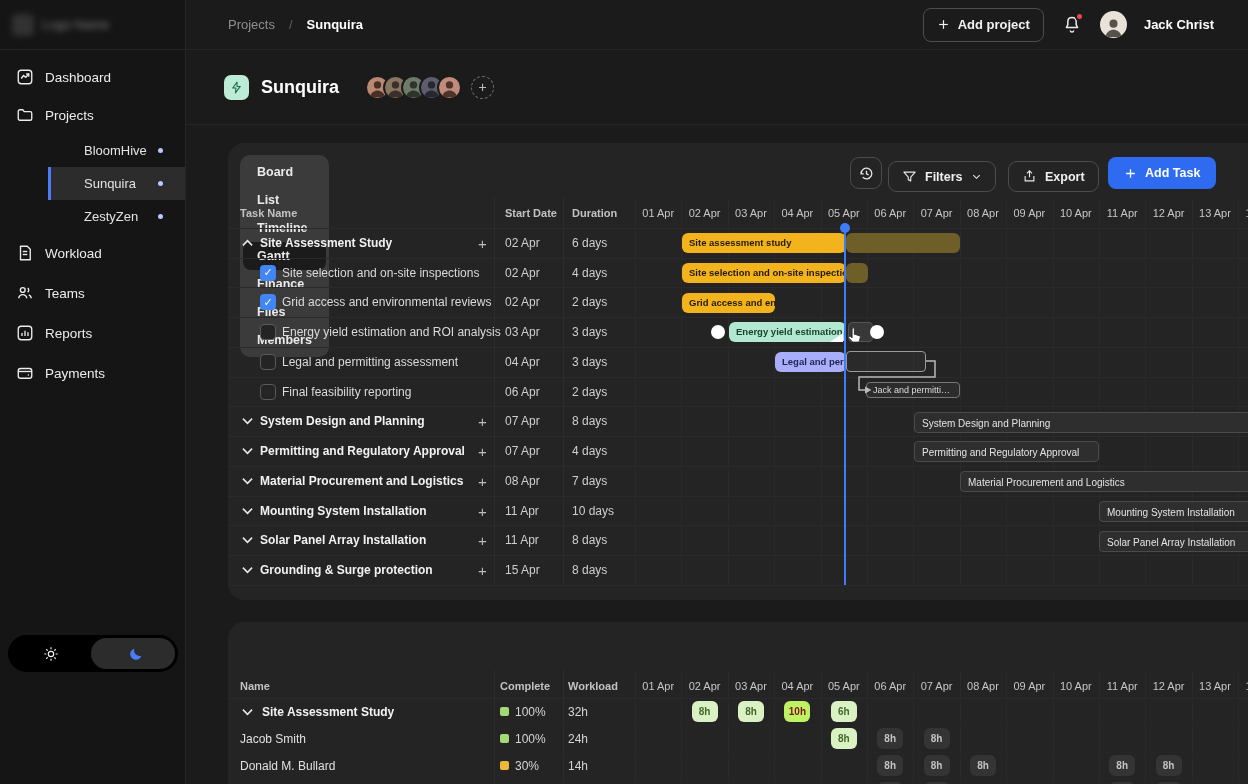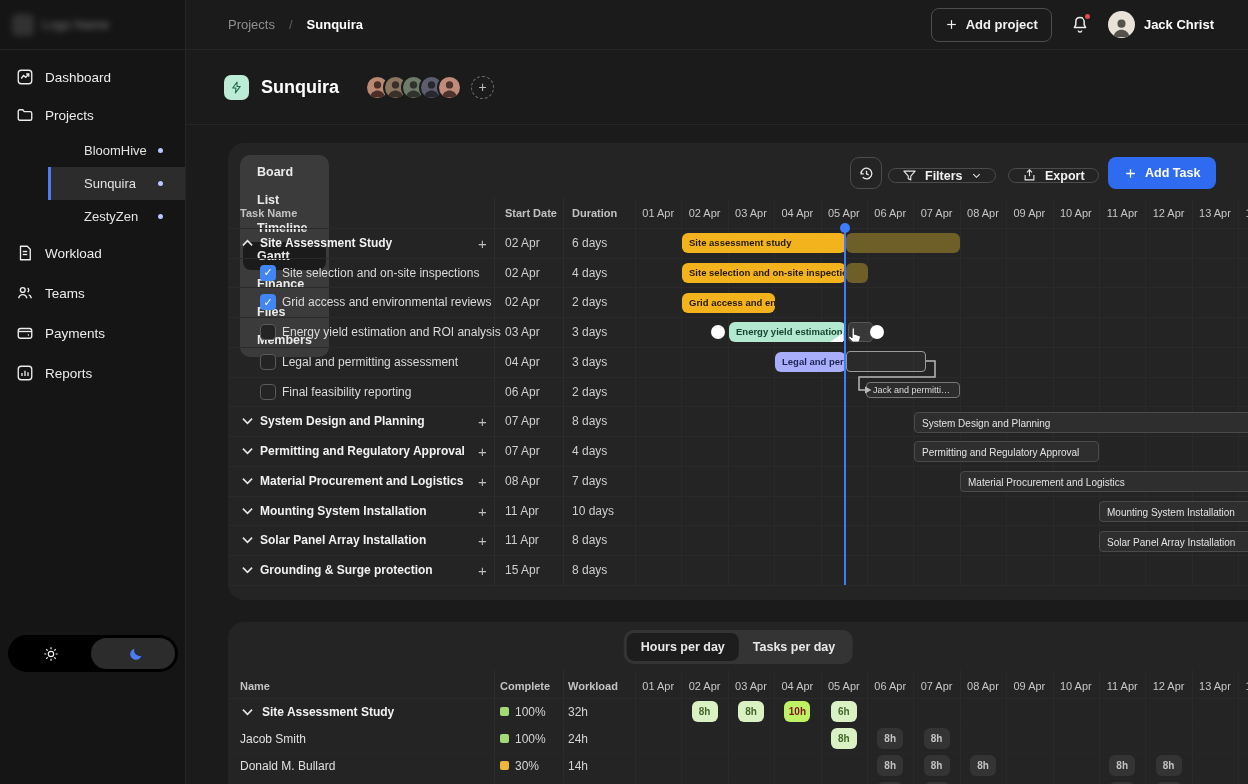--- a/index.html
+++ b/index.html
@@ -40,21 +40,21 @@
   .bc-cur { color:#fff; font-weight:bold; }
   .top-right { margin-left:auto; margin-right:34px; display:flex; align-items:center; gap:18px; }
   .btn-ghost { display:flex; align-items:center; gap:8px; height:34px; padding:0 13px;
                border:1px solid #4d4d4d; border-radius:8px; background:transparent; color:#f0f0f0;
                font-size:13px; font-weight:bold; cursor:pointer; font-family:inherit; }
   .bell-wrap { position:relative; cursor:pointer; display:flex; }
   .bell-dot { position:absolute; top:-3px; right:-2px; width:9px; height:9px; border-radius:50%;
               background:#e5484d; border:2px solid #1b1b1b; }
   .user { display:flex; align-items:center; gap:9px; cursor:pointer; }
   .user-avatar { width:27px; height:27px; border-radius:50%; background:#e8e2d8; overflow:hidden; display:flex; align-items:flex-end; justify-content:center; }
-  .user-name { font-size:13px; font-weight:bold; color:#fff; }
+  .user-name { font-size:13px; font-weight:bold; color:#fff;margin-left:8px; }
 
   .proj-head { height:75px; flex:0 0 75px; border-bottom:1px solid #262626; display:flex; align-items:center; padding-left:38px; }
   .proj-icon { width:25px; height:25px; border-radius:7px; background:#bdecd6; display:flex; align-items:center; justify-content:center; }
   .proj-title { margin-left:12px; font-size:18px; font-weight:bold; color:#fff; }
   .avatars { display:flex; margin-left:26px; }
   .avatar { width:25px; height:25px; border-radius:50%; border:2px solid #1b1b1b; overflow:hidden;
             display:flex; align-items:flex-end; justify-content:center; margin-left:-7px; cursor:pointer; }
   .avatar:first-child { margin-left:0; }
   .add-member { width:23px; height:23px; margin-left:9px; border:1px dashed #6c6c6c; border-radius:50%;
                 color:#bdbdbd; font-size:14px; display:flex; align-items:center; justify-content:center; cursor:pointer; }
@@ -63,21 +63,21 @@
 
   
   .card { position:relative; width:1020px; background:#242424; overflow:hidden; }
   .gantt-card { height:457px; border-radius:16px 0 0 16px; }
   .toolbar-row { position:absolute; top:12px; left:12px; right:0; height:36px; }
   .tabbar { display:inline-flex; background:#3b3b3b; border-radius:10px; padding:3px;flex-direction:column; }
   .tab { padding:7px 14px; font-size:12.5px; font-weight:bold; color:#eaeaea; border-radius:8px; cursor:pointer; white-space:nowrap; }
   .tab.active { background:#1b1b1b; }
   .icon-btn { position:absolute; top:2px; width:32px; height:32px; border:1px solid #4c4c4c; border-radius:9px;
               background:transparent; display:flex; align-items:center; justify-content:center; cursor:pointer; }
-  .tool-btn { position:absolute; top:13px; height:15px; display:flex; align-items:center; gap:8px; padding:0 13px;
+  .tool-btn { position:absolute; top:6px; height:31px; display:flex; align-items:center; gap:8px; padding:0 13px;
               border:1px solid #4c4c4c; border-radius:9px; background:transparent; color:#f0f0f0;
               font-size:12.5px; font-weight:bold; cursor:pointer; font-family:inherit; }
   .btn-primary { position:absolute; top:2px; height:32px; display:flex; align-items:center; gap:8px; padding:0 16px;
                  background:#2e6bf0; border:none; border-radius:8px; color:#fff; font-size:12.5px; font-weight:bold;
                  cursor:pointer; font-family:inherit; }
 
   .col-label { position:absolute; top:64px; font-size:11px; font-weight:bold; color:#c2c2c2; }
   .date-label { position:absolute; top:64px; width:46.4px; text-align:center; font-size:11px; color:#c6c6c6; white-space:nowrap; }
   .vsep { position:absolute; top:54px; bottom:15px; width:1px; background:#2c2c2c; }
   .vgrid { position:absolute; left:407px; right:0; top:56px; height:386px;
@@ -197,34 +197,34 @@
           <svg width="18" height="18" viewBox="0 0 24 24" fill="none" stroke="#ececec" stroke-width="1.8">
               <circle cx="9" cy="8" r="3.2"></circle>
               <path d="M3.5 19c.8-3.2 3-4.8 5.5-4.8S13.7 15.8 14.5 19"></path>
               <path d="M15.5 5.5a3.2 3.2 0 0 1 0 5.4"></path>
               <path d="M17 14.5c1.9.6 3 2.1 3.5 4.5"></path>
             </svg>
           <span>Teams</span>
         </div>
         <div class="nav-item">
           <svg width="18" height="18" viewBox="0 0 24 24" fill="none" stroke="#ececec" stroke-width="1.8">
-              <rect x="3" y="6" width="18" height="13" rx="3"></rect>
-              <path d="M3 10h18"></path>
-              <circle cx="16.5" cy="14.5" r="1" fill="#ececec" stroke="none"></circle>
-            </svg>
-          <span>Payments</span>
-        </div>
-        <div class="nav-item">
-          <svg width="18" height="18" viewBox="0 0 24 24" fill="none" stroke="#ececec" stroke-width="1.8">
               <rect x="3" y="3" width="18" height="18" rx="4"></rect>
               <line x1="8" y1="16" x2="8" y2="12"></line>
               <line x1="12" y1="16" x2="12" y2="9"></line>
               <line x1="16" y1="16" x2="16" y2="11"></line>
             </svg>
           <span>Reports</span>
+        </div>
+        <div class="nav-item">
+          <svg width="18" height="18" viewBox="0 0 24 24" fill="none" stroke="#ececec" stroke-width="1.8">
+              <rect x="3" y="6" width="18" height="13" rx="3"></rect>
+              <path d="M3 10h18"></path>
+              <circle cx="16.5" cy="14.5" r="1" fill="#ececec" stroke="none"></circle>
+            </svg>
+          <span>Payments</span>
         </div>
       </div>
     </nav>
 
     <div class="theme-toggle">
       <div class="theme-pill"></div>
       <div class="theme-half">
         <svg width="16" height="16" viewBox="0 0 24 24" fill="none" stroke="#f0f0f0" stroke-width="1.8">
             <circle cx="12" cy="12" r="4"></circle>
             <path d="M12 2v3M12 19v3M2 12h3M19 12h3M4.9 4.9l2.1 2.1M17 17l2.1 2.1M19.1 4.9L17 7M7 17l-2.1 2.1"></path>
@@ -524,24 +524,20 @@
           <svg style="position:absolute; left:617px; top:98px" width="18" height="19" viewBox="0 0 24 25">
             <path d="M9.5 3.8c0-.9.7-1.6 1.5-1.6s1.5.7 1.5 1.6V11h1.2l5.6 1.9c.8.3 1.3 1.1 1.1 1.9l-1.1 5.1c-.2.8-.9 1.4-1.8 1.4h-6.3c-.5 0-1-.2-1.4-.6l-4.4-4.5c-.6-.6-.6-1.6 0-2.2.6-.5 1.5-.5 2.1 0l1.9 1.8z" fill="#fff" stroke="#2a2a2a" stroke-width="1.2"></path>
           </svg>
         </div>
 
         <div class="today-line"></div>
         <div class="today-dot"></div>
       </section>
 
       <section class="card work-card">
-        <div class="seg-wrap">
-          <div class="seg active">Hours per day</div>
-          <div class="seg">Tasks per day</div>
-        </div>
 
         <span class="w-col-label" style="left:12px">Name</span>
         <span class="w-col-label" style="left:272px">Complete</span>
         <span class="w-col-label" style="left:340px">Workload</span>
         <span class="w-date" style="left:407px">01 Apr</span>
         <span class="w-date" style="left:453.4px">02 Apr</span>
         <span class="w-date" style="left:499.8px">03 Apr</span>
         <span class="w-date" style="left:546.2px">04 Apr</span>
         <span class="w-date" style="left:592.6px">05 Apr</span>
         <span class="w-date" style="left:639px">06 Apr</span>

